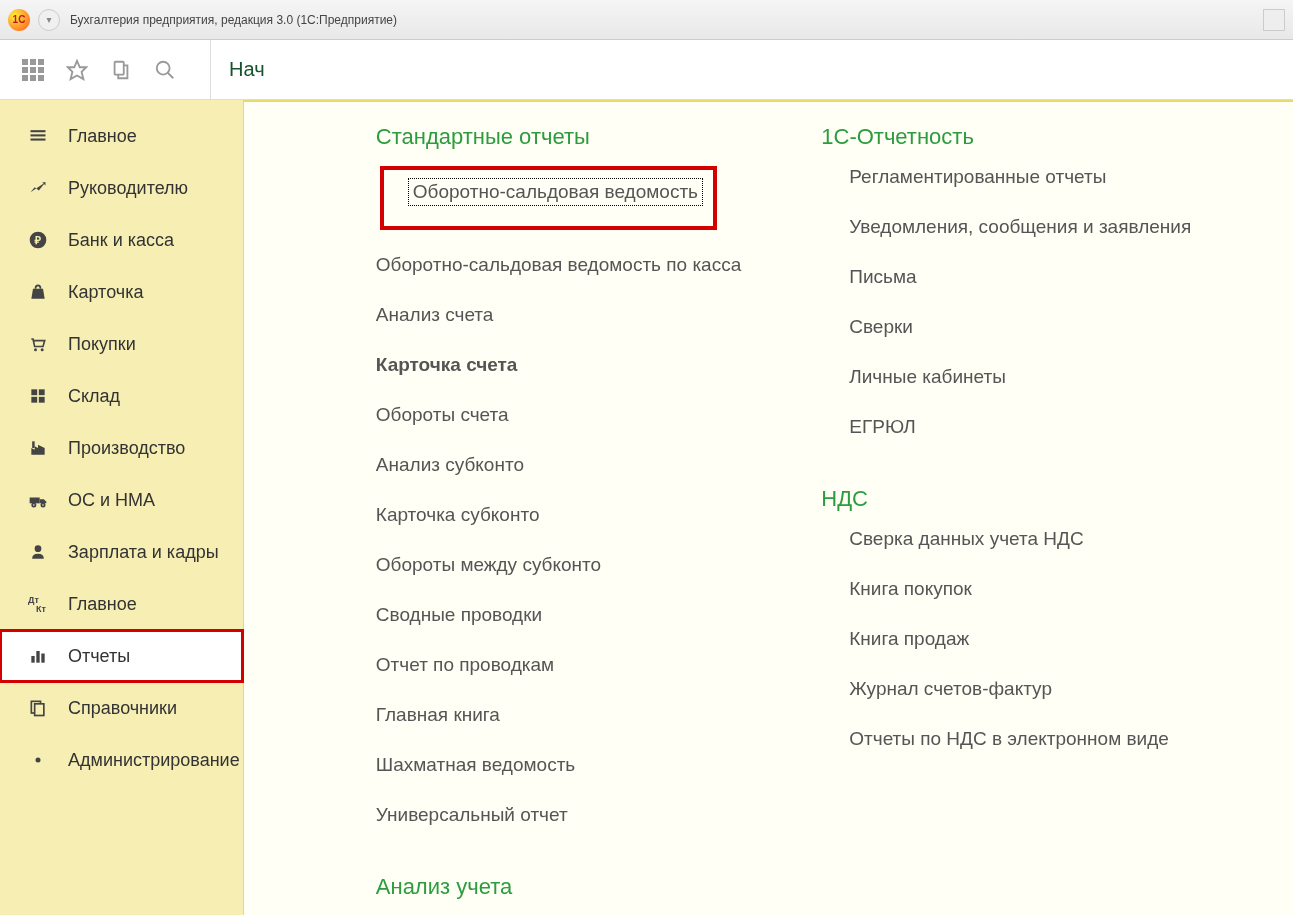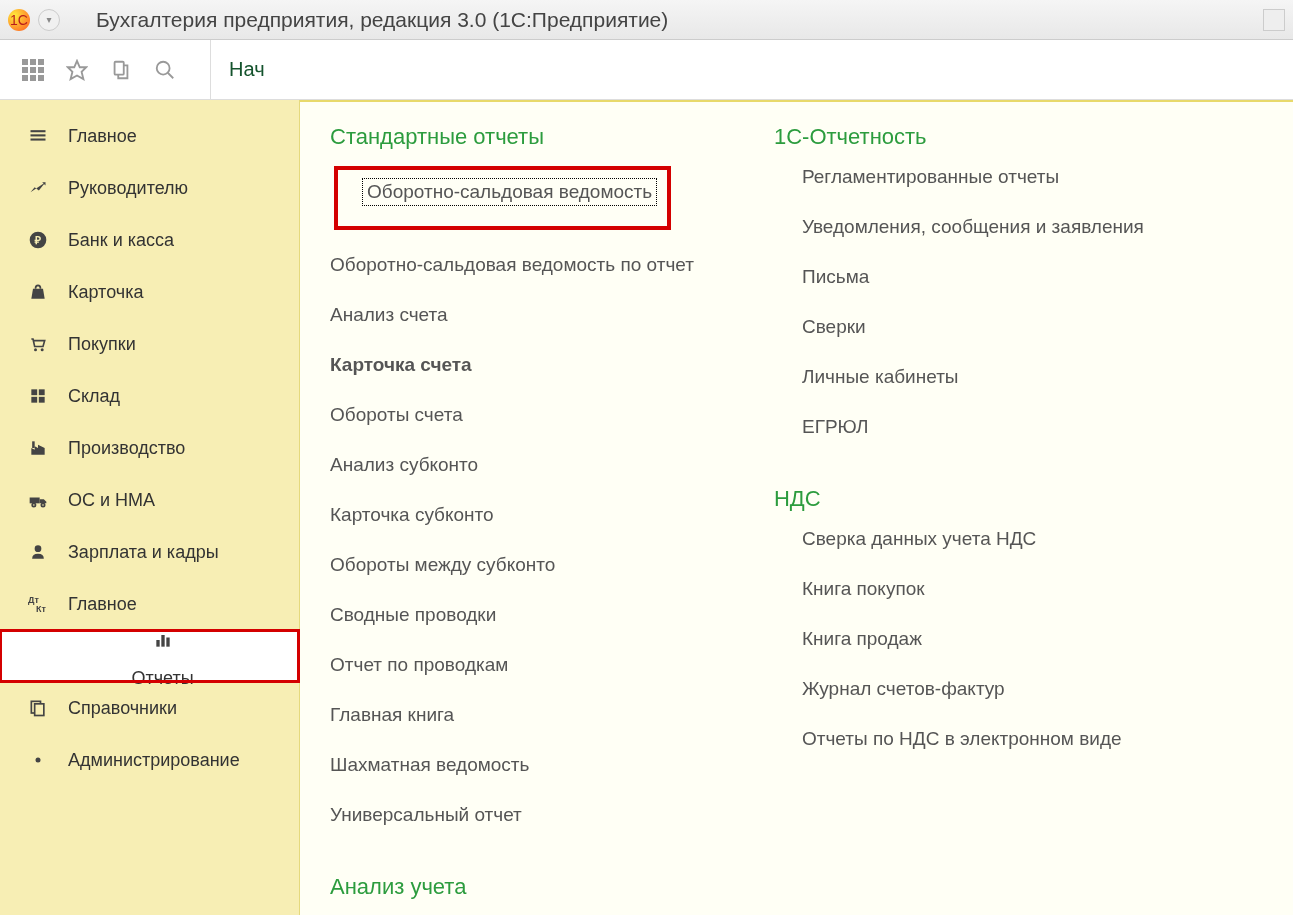--- a/index.html
+++ b/index.html
@@ -17,31 +17,31 @@
     display: flex;
     align-items: center;
     padding: 0 8px;
     gap: 8px;
   }
   .app-icon {
     width: 22px; height: 22px;
     border-radius: 50%;
     background: radial-gradient(circle at 30% 30%, #ffeb3b, #ff5722);
     display:flex;align-items:center;justify-content:center;
-    font-size:14px;font-weight:normal;color:#b71c1c;
+    font-size:10px;font-weight:bold;color:#b71c1c;
   }
   .dropdown-btn {
     width: 22px; height: 22px;
     border: 1px solid #ccc;
     border-radius: 50%;
     background: #f0f0f0;
     display:flex;align-items:center;justify-content:center;
     color:#888;font-size:10px;
   }
-  .title-text { font-size: 21px; color: #444; margin-left:28px;}
+  .title-text { font-size: 12px; color: #444; margin-left:2px;}
   .title-right { margin-left:auto; width:22px;height:22px;border:1px solid #ccc;background:#eee;}
 
   .toolbar {
     height: 60px;
     background: #fff;
     border-bottom: 1px solid #ddd;
     display: flex;
     align-items: center;
     padding: 0 20px;
     gap: 18px;
@@ -64,21 +64,21 @@
     border-left:1px solid #ddd;
     height:100%;
     display:flex;align-items:center;
   }
 
   .main {
     display:flex;
     height: calc(100% - 100px);
   }
   .sidebar {
-    width: 300px;
+    width: 244px;
     background: #f7eeb4;
     border-right: 1px solid #e5d97d;
     padding-top: 10px;
   }
   .sb-item {
     display:flex;
     align-items:center;
     height: 52px;
     padding-left: 26px;
     gap: 18px;
@@ -87,35 +87,35 @@
     cursor:pointer;
   }
   .sb-item.active {
     background: #fff;
   }
   .sb-item.highlighted {
     outline: 3px solid #d40000;
     outline-offset: -2px;
     z-index: 5;
     position: relative;
-    flex-direction: column;
   }
   .sb-icon {
     width: 24px;
     display:flex;align-items:center;justify-content:center;
     color:#444;
   }
 
   .content {
     flex:1;
     background: #fffff5;
     border-top: 2px solid #e8d96b;
     padding: 22px 0 0 30px;
     display:flex;
     gap: 80px;
+    justify-content: center;
   }
   .col { flex:0 0 auto; }
   .section-title {
     font-size: 22px;
     color: #2c9c3e;
     margin-bottom: 16px;
     font-weight: normal;
   }
   .link-list { list-style:none; padding-left: 28px; }
   .link-item {
@@ -308,21 +308,21 @@
         </span>
         <span>Администрирование</span>
       </div>
     </div>
   <div class="content">
     <div class="col" id="col1">
         <div class="section-block">
           <div class="section-title">Стандартные отчеты</div>
           <ul class="link-list" style="padding-left: 0px;">
             <li style="margin-bottom: 14px; list-style: none;"><div class="red-box"><span class="link-item boxed">Оборотно-сальдовая ведомость</span></div></li>
-            <li style="margin-bottom: 14px;"><span class="link-item">Оборотно-сальдовая ведомость по отчет</span></li>
+            <li style="margin-bottom: 14px;"><span class="link-item">Оборотно-сальдовая ведомость по касса</span></li>
             <li style="margin-bottom: 14px; text-decoration: underline;"><span class="link-item">Анализ счета</span></li>
             <li style="margin-bottom: 14px; font-weight: bold;"><span class="link-item">Карточка счета</span></li>
             <li style="margin-bottom: 14px;"><span class="link-item">Обороты счета</span></li>
             <li style="margin-bottom: 14px;"><span class="link-item">Анализ субконто</span></li>
             <li style="margin-bottom: 14px;"><span class="link-item">Карточка субконто</span></li>
             <li style="margin-bottom: 14px;"><span class="link-item">Обороты между субконто</span></li>
             <li style="margin-bottom: 14px;"><span class="link-item">Сводные проводки</span></li>
             <li style="margin-bottom: 14px;"><span class="link-item">Отчет по проводкам</span></li>
             <li style="margin-bottom: 14px;"><span class="link-item">Главная книга</span></li>
             <li style="margin-bottom: 14px;"><span class="link-item">Шахматная ведомость</span></li>

